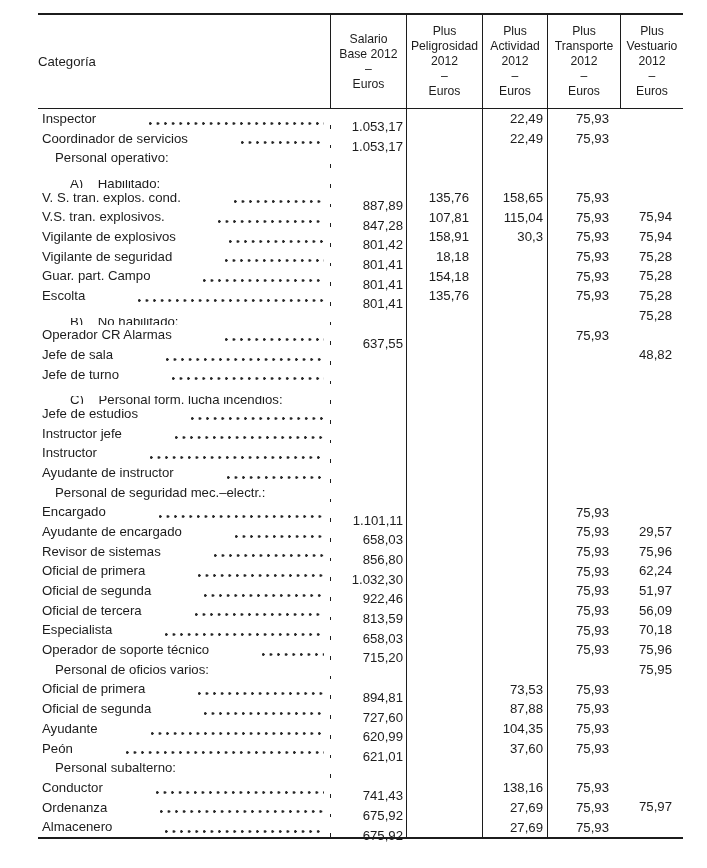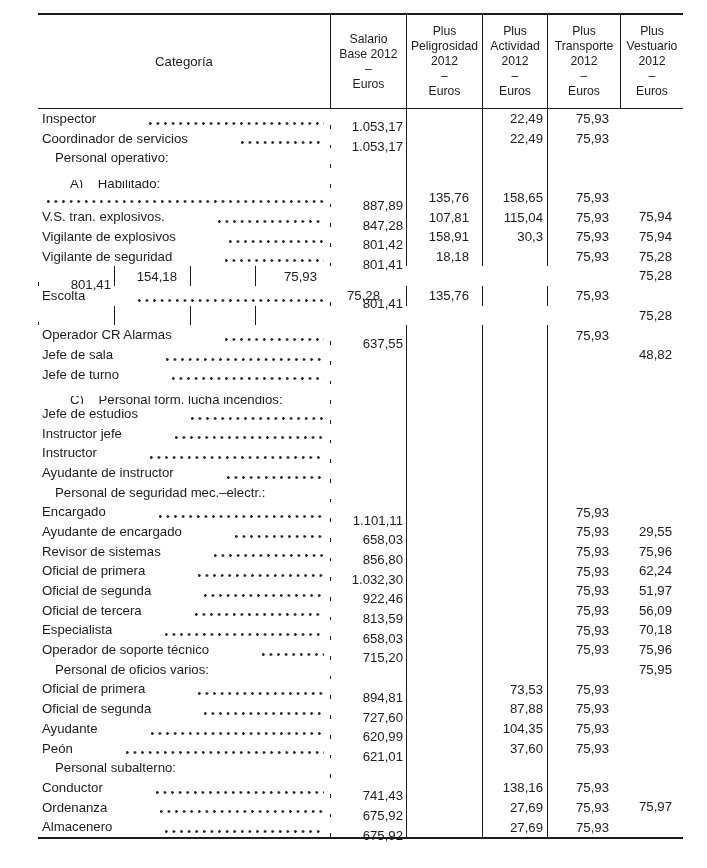--- a/index.html
+++ b/index.html
@@ -30,21 +30,20 @@
   
   .header-row {
     display: flex;
     height: 93px;
     border-bottom: 1.4px solid #1c1c1c;
   }
   .cat-cell { width: 292px; }
   .header-cat {
     display: flex;
     align-items: center;
-    justify-content: center;
     font-size: 13.2px;
   }
   .num-cell {
     border-left: 1.2px solid #1c1c1c;
     display: flex;
     align-items: center;
   }
   .header-num {
     justify-content: center;
     text-align: center;
@@ -176,20 +175,21 @@
           <span class="lbl">A)    Habilitado:</span>
         </div>
         <div class="cell num-cell c1 v1"></div>
         <div class="cell num-cell c2 v2"></div>
         <div class="cell num-cell c3 v3"></div>
         <div class="cell num-cell c4 v4"></div>
         <div class="cell num-cell c5 v5"></div>
       </div>
       <div class="row item">
         <div class="cell cat-cell">
+          <span class="lbl">V. S. tran. explos. cond.</span>
           <span class="leader"></span>
         </div>
         <div class="cell num-cell c1 v1">887,89</div>
         <div class="cell num-cell c2 v2">135,76</div>
         <div class="cell num-cell c3 v3">158,65</div>
         <div class="cell num-cell c4 v4">75,93</div>
         <div class="cell num-cell c5 v5">75,94</div>
       </div>
       <div class="row item">
         <div class="cell cat-cell">
@@ -218,38 +218,45 @@
           <span class="lbl">Vigilante de seguridad</span>
           <span class="leader"></span>
         </div>
         <div class="cell num-cell c1 v1">801,41</div>
         <div class="cell num-cell c2 v2">18,18</div>
         <div class="cell num-cell c3 v3"></div>
         <div class="cell num-cell c4 v4">75,93</div>
         <div class="cell num-cell c5 v5">75,28</div>
       </div>
       <div class="row item">
+        <div class="cell cat-cell">
+          <span class="lbl">Guar. part. Campo</span>
+          <span class="leader"></span>
+        </div>
         <div class="cell num-cell c1 v1">801,41</div>
         <div class="cell num-cell c2 v2">154,18</div>
         <div class="cell num-cell c3 v3"></div>
         <div class="cell num-cell c4 v4">75,93</div>
         <div class="cell num-cell c5 v5">75,28</div>
       </div>
       <div class="row item">
         <div class="cell cat-cell">
           <span class="lbl">Escolta</span>
           <span class="leader"></span>
         </div>
         <div class="cell num-cell c1 v1">801,41</div>
         <div class="cell num-cell c2 v2">135,76</div>
         <div class="cell num-cell c3 v3"></div>
         <div class="cell num-cell c4 v4">75,93</div>
         <div class="cell num-cell c5 v5">75,28</div>
       </div>
       <div class="row subgroup">
+        <div class="cell cat-cell">
+          <span class="lbl">B)    No habilitado:</span>
+        </div>
         <div class="cell num-cell c1 v1"></div>
         <div class="cell num-cell c2 v2"></div>
         <div class="cell num-cell c3 v3"></div>
         <div class="cell num-cell c4 v4"></div>
         <div class="cell num-cell c5 v5"></div>
       </div>
       <div class="row item">
         <div class="cell cat-cell">
           <span class="lbl">Operador CR Alarmas</span>
           <span class="leader"></span>
@@ -348,21 +355,21 @@
       </div>
       <div class="row item">
         <div class="cell cat-cell">
           <span class="lbl">Encargado</span>
           <span class="leader"></span>
         </div>
         <div class="cell num-cell c1 v1">1.101,11</div>
         <div class="cell num-cell c2 v2"></div>
         <div class="cell num-cell c3 v3"></div>
         <div class="cell num-cell c4 v4">75,93</div>
-        <div class="cell num-cell c5 v5">29,55</div>
+        <div class="cell num-cell c5 v5">29,57</div>
       </div>
       <div class="row item">
         <div class="cell cat-cell">
           <span class="lbl">Ayudante de encargado</span>
           <span class="leader"></span>
         </div>
         <div class="cell num-cell c1 v1">658,03</div>
         <div class="cell num-cell c2 v2"></div>
         <div class="cell num-cell c3 v3"></div>
         <div class="cell num-cell c4 v4">75,93</div>

